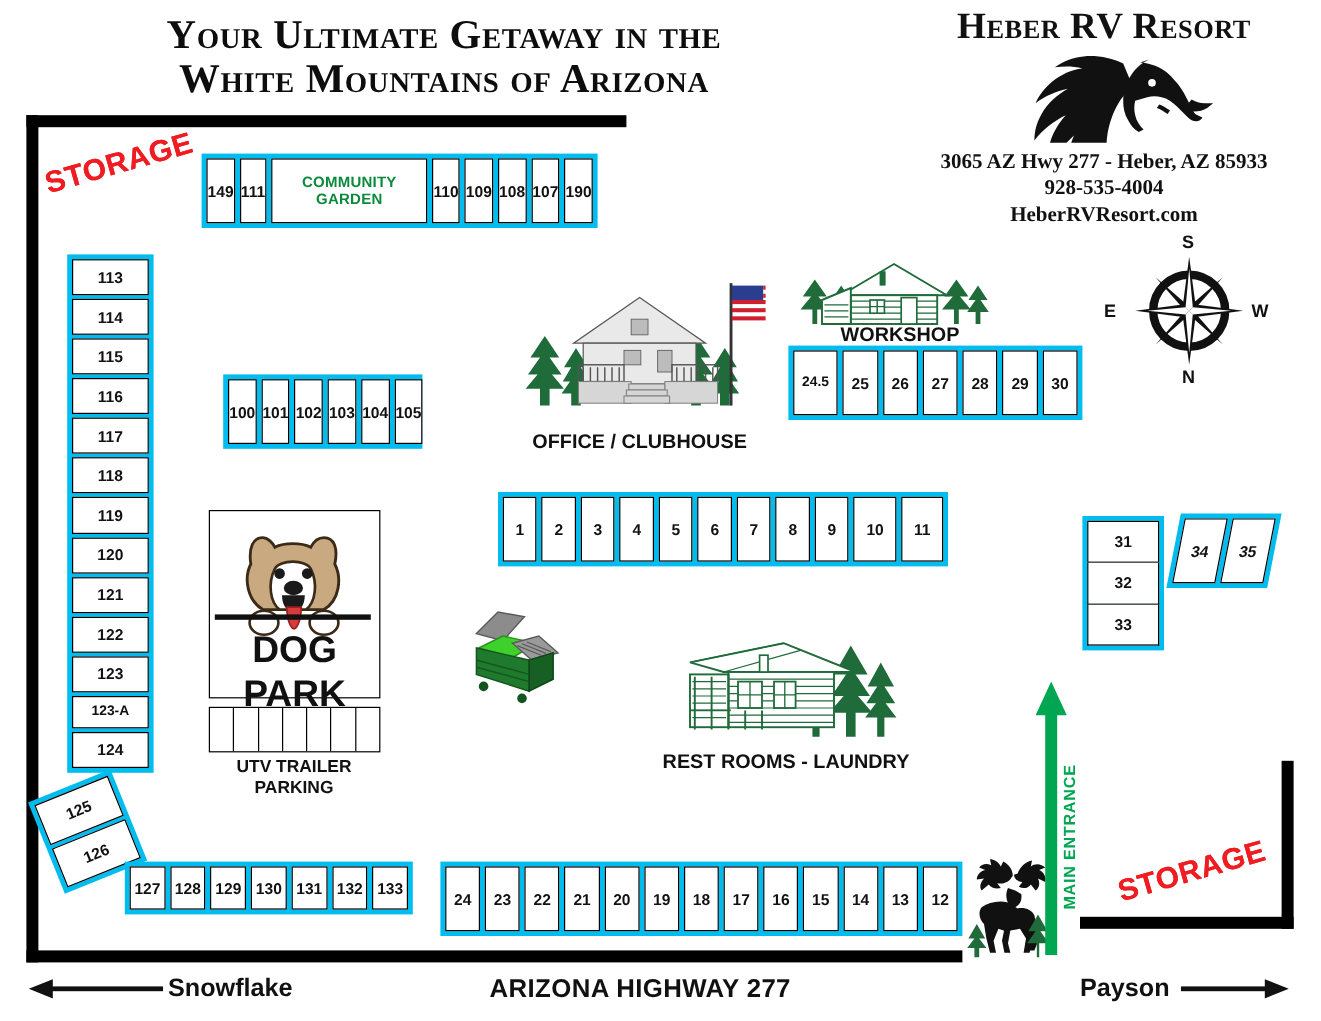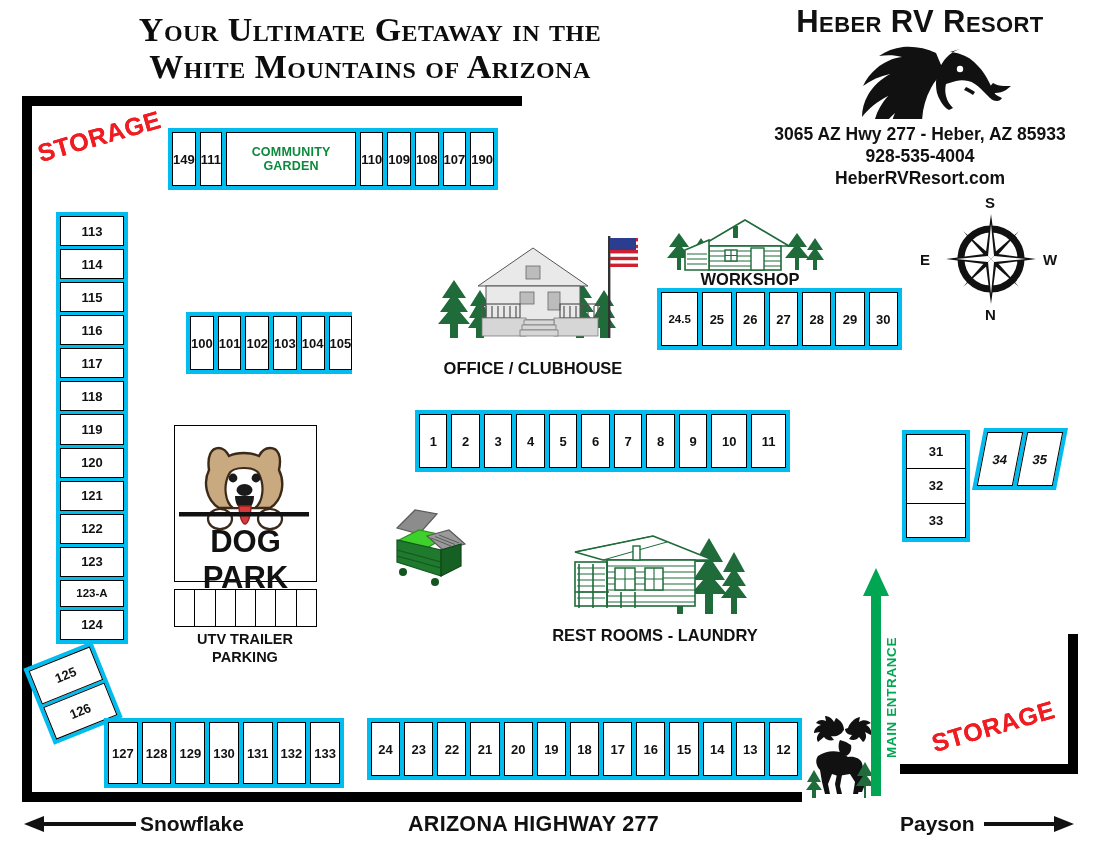--- a/index.html
+++ b/index.html
@@ -8,21 +8,21 @@
 
   .abs{position:absolute;}
 
   
   #title-block{left:60px;top:12px;width:620px;text-align:center;
       font-family:"Liberation Serif", serif;color:#0d0d0d;line-height:1.08;}
   #title-block .tline{font-size:34px;font-weight:700;letter-spacing:.5px;
       font-variant:small-caps;white-space:nowrap;}
 
   #logo-block{left:755px;top:6px;width:330px;text-align:center;
-      font-family:Liberation Sans, sans-serif;}
+      font-family:Liberation Serif, serif;}
   #logo-name{font-size:31px;font-weight:700;font-variant:small-caps;letter-spacing:.4px;
       color:#111;line-height:1.05;}
   #logo-mark{height:78px;margin:2px 0 4px 0;position:relative;}
   #logo-mark svg{display:block;margin:0 auto;}
   .logo-line{font-size:17.5px;font-weight:700;color:#111;line-height:1.28;}
 
   
   .road{position:absolute;background:#000;}
 
   
@@ -186,21 +186,21 @@
   </div>
 </div>
 
 <div class="group" id="grp-34-35" style="left:978px;top:428px;width:84px;height:62px;">
   <div class="row">
     <div class="site">34</div>
     <div class="site">35</div>
   </div>
 </div>
 
-<div class="group" id="grp-127" style="left:104px;top:718px;width:240px;height:70px;">
+<div class="group" id="grp-127" style="left:104px;top:718px;width:240px;height:44px;">
   <div class="row">
     <div class="site">127</div>
     <div class="site">128</div>
     <div class="site">129</div>
     <div class="site">130</div>
     <div class="site">131</div>
     <div class="site">132</div>
     <div class="site">133</div>
   </div>
 </div>

